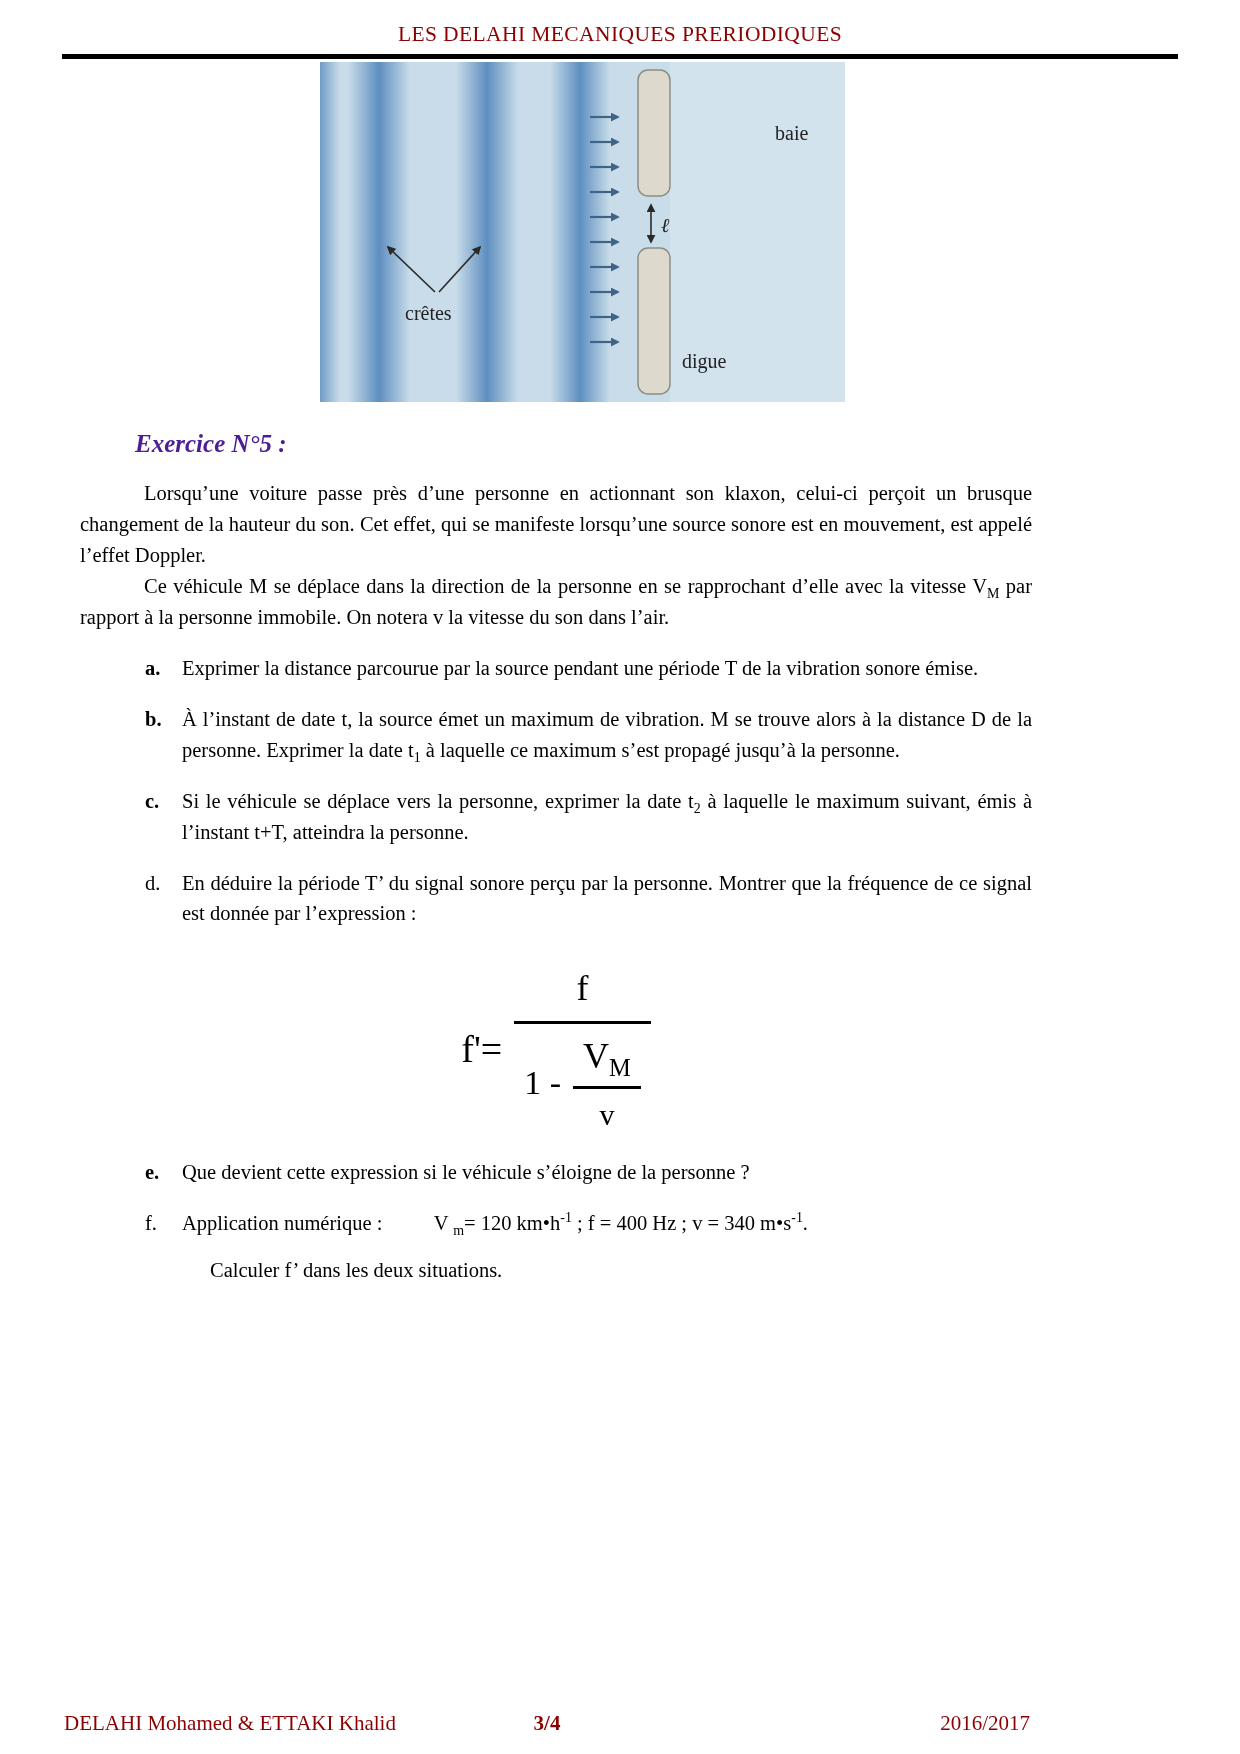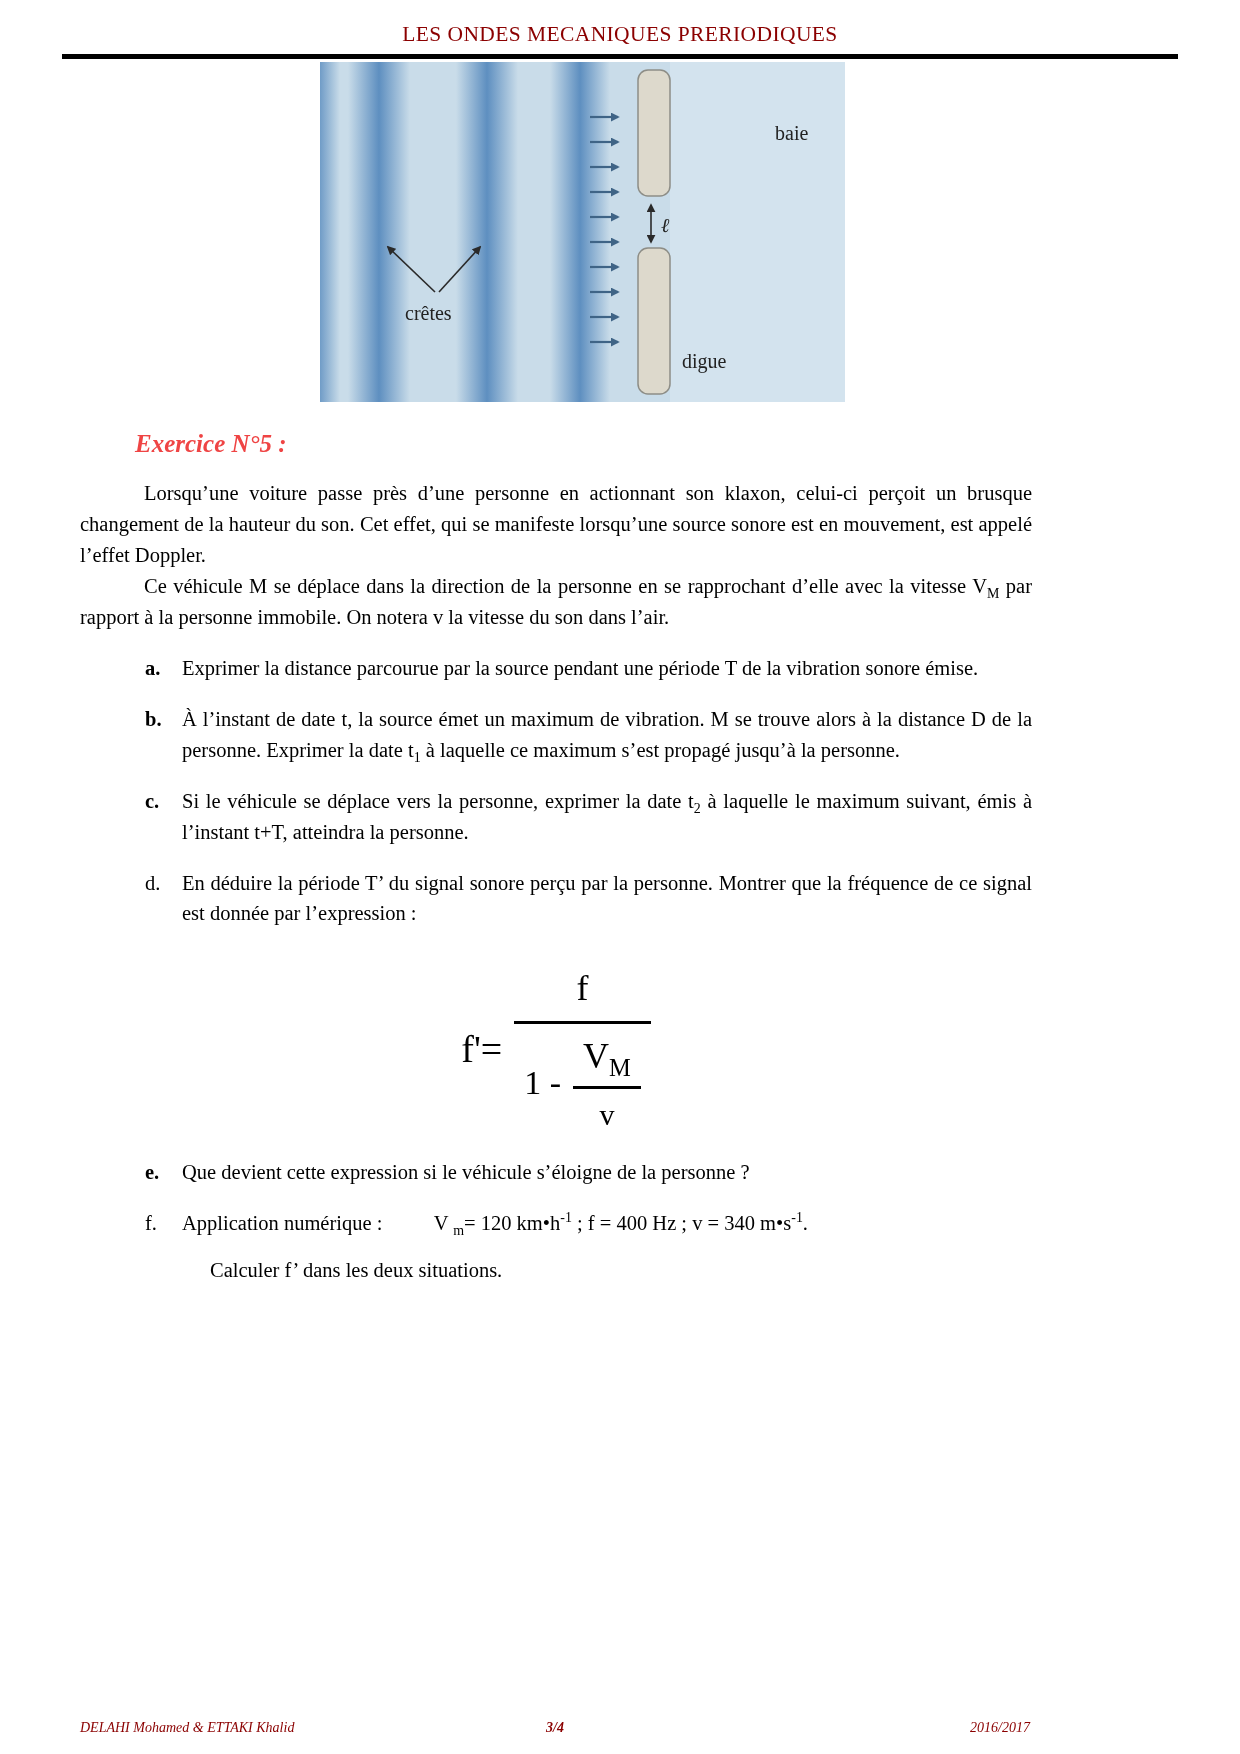--- a/index.html
+++ b/index.html
@@ -28,21 +28,21 @@
     border-top: 3.5px solid #000;
     border-bottom: 2px solid #000;
   }
   .figure-wrap {
     margin: 3px 0 0 320px;
     width: 525px;
     height: 340px;
   }
   .exercise-title {
     margin: 28px 0 0 135px;
-    color: #ef4444;
+    color: #4c1d95;
     font-size: 25px;
     font-weight: bold;
     font-style: italic;
   }
   .body-text {
     margin: 20px 208px 11px 80px;
     font-size: 20.5px;
     line-height: 1.51;
     text-align: justify;
   }
@@ -64,38 +64,37 @@
   .frac { display: inline-flex; flex-direction: column; align-items: center; }
   .frac .bar { align-self: stretch; height: 3px; background: #000; margin: 5px 0; }
   .frac .num, .frac .den { padding: 0 10px; text-align: center; }
   .frac.outer .num { font-size: 36px; }
   .den-row { display: flex; align-items: center; font-size: 34px; }
   .frac.inner { font-size: 30px; margin-left: 12px; }
   .frac.inner .bar { height: 2.5px; margin: 3px 0; }
   .subline { margin: 16px 0 0 130px; text-indent: 0; }
   .footer {
     position: absolute;
-    left: 80px;
+    left: 64px;
     right: 210px;
     bottom: 18px;
     height: 28px;
     color: #8b0000;
-    font-size: 14px;
-    font-style: italic;
+    font-size: 21px;
   }
   .footer .authors { position: absolute; left: 0; bottom: 0; }
   .footer .page-num { position: absolute; left: 50%; transform: translateX(-50%); bottom: 0; font-weight: bold; }
   .footer .year { position: absolute; right: 0; bottom: 0; text-align: center; }
 </style>
 </head>
 <body>
 
 <div class="page">
 
-  <div class="header-title">LES ONDES MECANIQUES PRERIODIQUES</div>
+  <div class="header-title">LES DELAHI MECANIQUES PRERIODIQUES</div>
   <div class="double-rule"></div>
 
   <div class="figure-wrap">
     <svg width="525" height="340" viewBox="0 0 525 340">
       <defs>
         <linearGradient id="stripeG" x1="0" y1="0" x2="1" y2="0">
           <stop offset="0" stop-color="#c9dce9"></stop>
           <stop offset="0.5" stop-color="#5e8fc0"></stop>
           <stop offset="1" stop-color="#c9dce9"></stop>
         </linearGradient>

